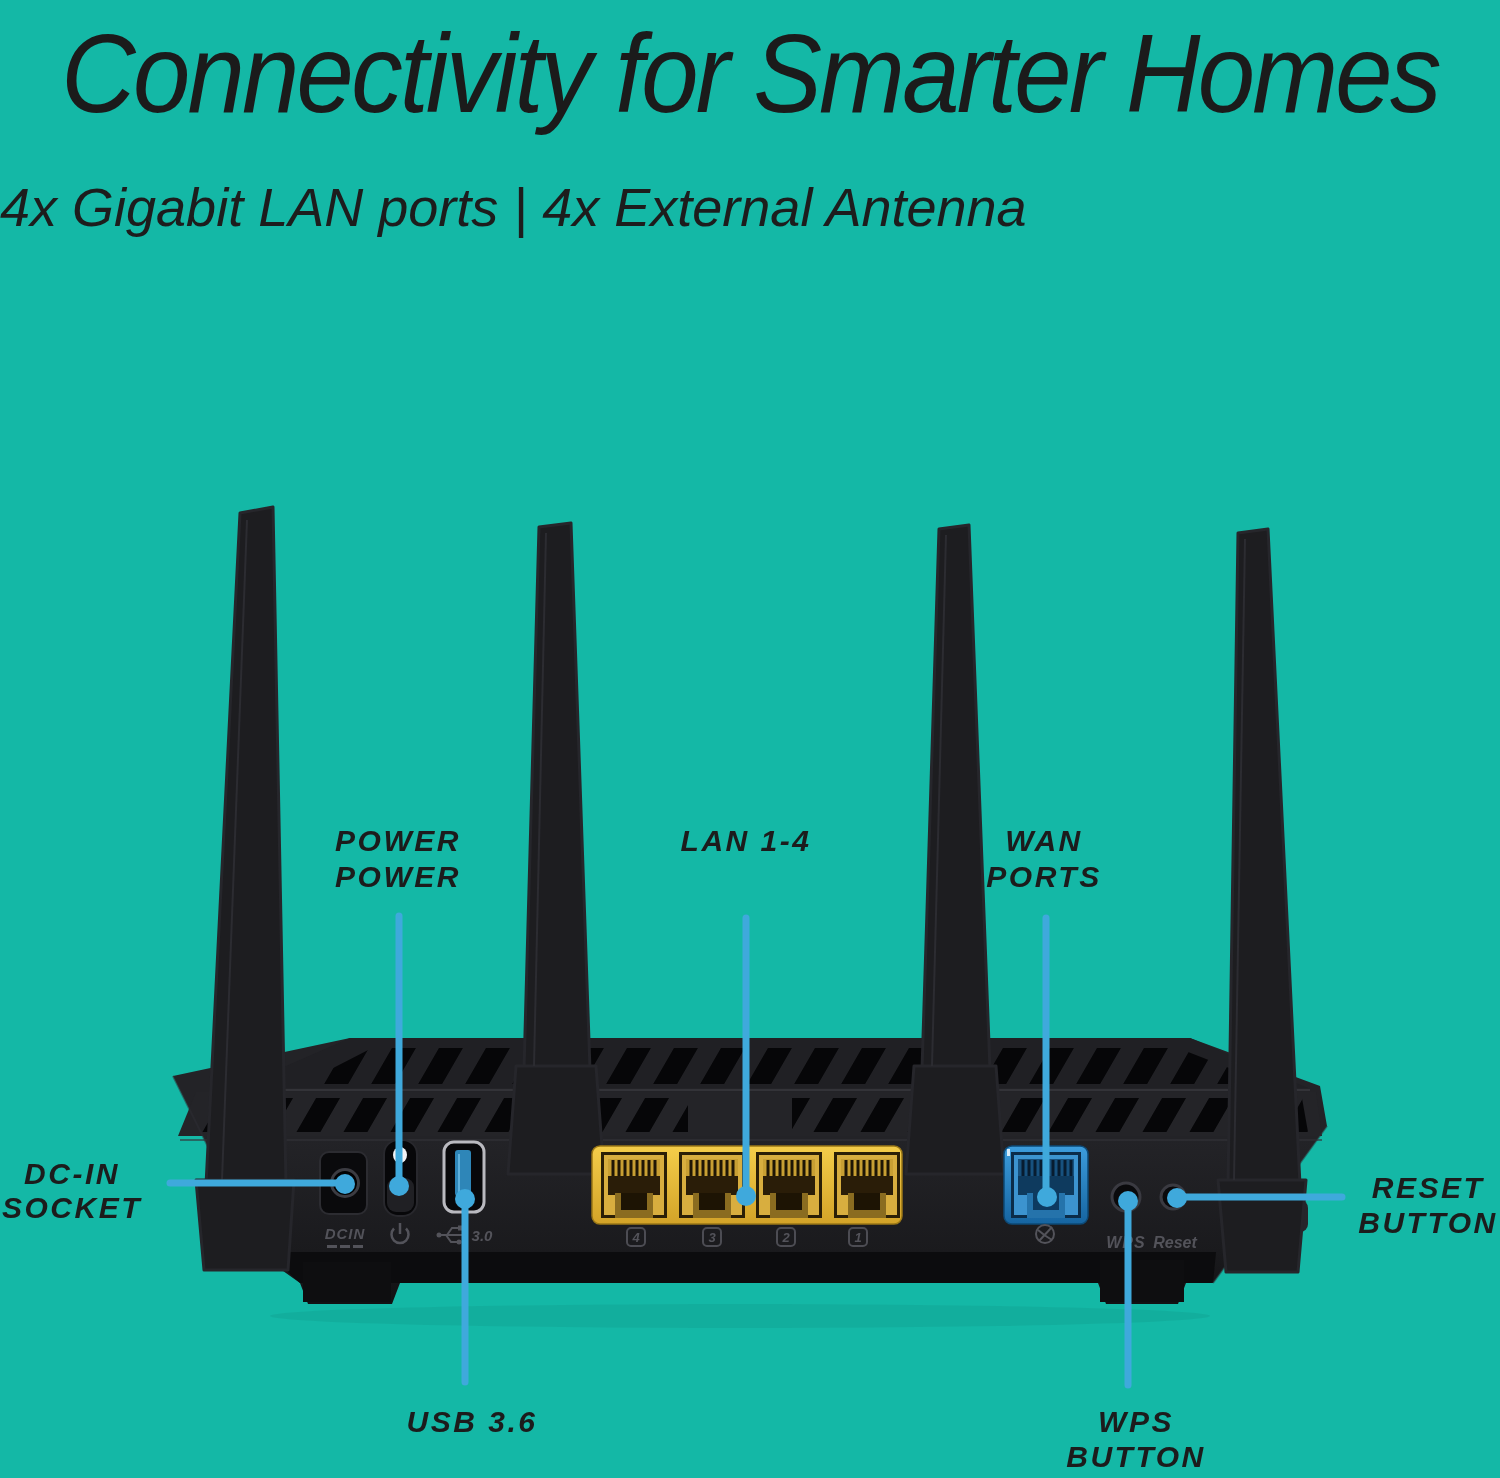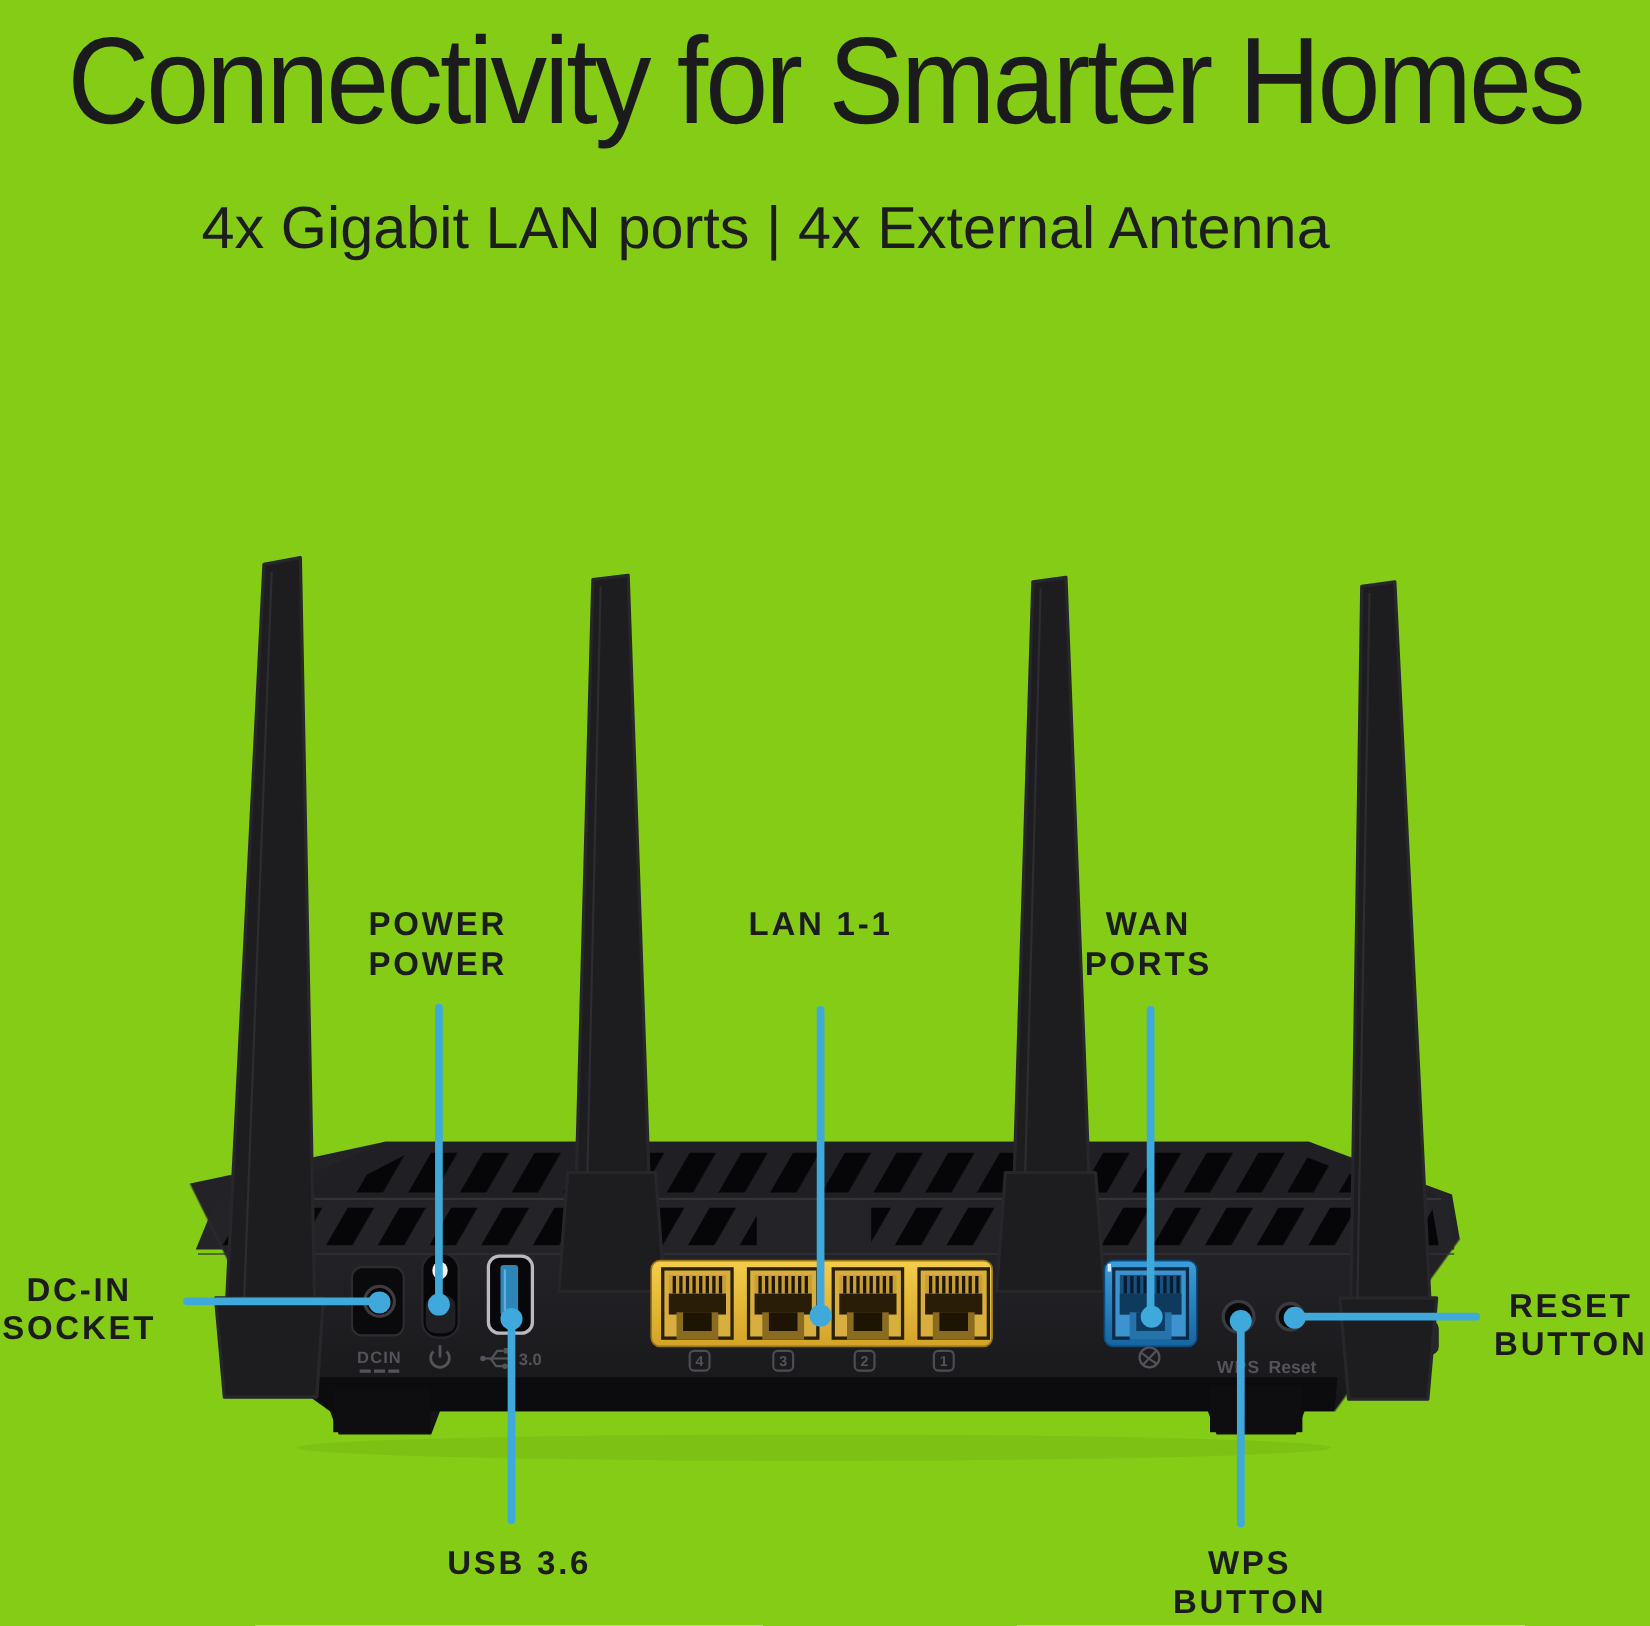--- a/index.html
+++ b/index.html
@@ -1,26 +1,27 @@
 <!DOCTYPE html>
 <html><head>
 <meta charset="utf-8">
 <style>
   html,body{margin:0;padding:0;background:#ffffff;}
   .canvas{
-    position:relative;width:1500px;height:1478px;background:#84cc16;overflow:hidden;
+    position:relative;width:1500px;height:1478px;background:#14b8a6;overflow:hidden;
     font-family:"Liberation Sans",sans-serif;
+    font-style:italic;
   }
   .title{
     position:absolute;top:10px;left:0;width:1500px;text-align:center;
     font-size:112px;font-weight:400;letter-spacing:-3px;color:#1b1b1b;
     transform:scaleX(.92);transform-origin:50% 0;white-space:nowrap;line-height:1.15;
   }
   .subtitle{
-    position:absolute;top:176px;left:0;width:1392px;text-align:center;
+    position:absolute;top:176px;left:0;width:1392px;
     font-size:54px;font-weight:300;letter-spacing:0;color:#1d1d1d;white-space:nowrap;
   }
   .label{
     position:absolute;width:300px;text-align:center;color:#1c1c1c;
     font-size:30px;font-weight:bold;letter-spacing:2.5px;line-height:36px;white-space:nowrap;
   }
   .label span{display:block;}
   .lbl-power{left:248px;top:823px;}
   .lbl-lan{left:596px;top:823px;}
   .lbl-wan{left:894px;top:823px;}
@@ -225,21 +226,21 @@
       <line x1="1128" y1="1202" x2="1128" y2="1385"></line>
       <circle cx="1128" cy="1201" r="10" stroke="none"></circle>
     </g>
   </svg>
 
   <div class="label lbl-power">
     <span>POWER</span>
     <span>POWER</span>
   </div>
   <div class="label lbl-lan">
-    <span>LAN 1-1</span>
+    <span>LAN 1-4</span>
   </div>
   <div class="label lbl-wan">
     <span>WAN</span>
     <span>PORTS</span>
   </div>
   <div class="label lbl-dcin">
     <span>DC-IN</span>
     <span>SOCKET</span>
   </div>
   <div class="label lbl-reset">

